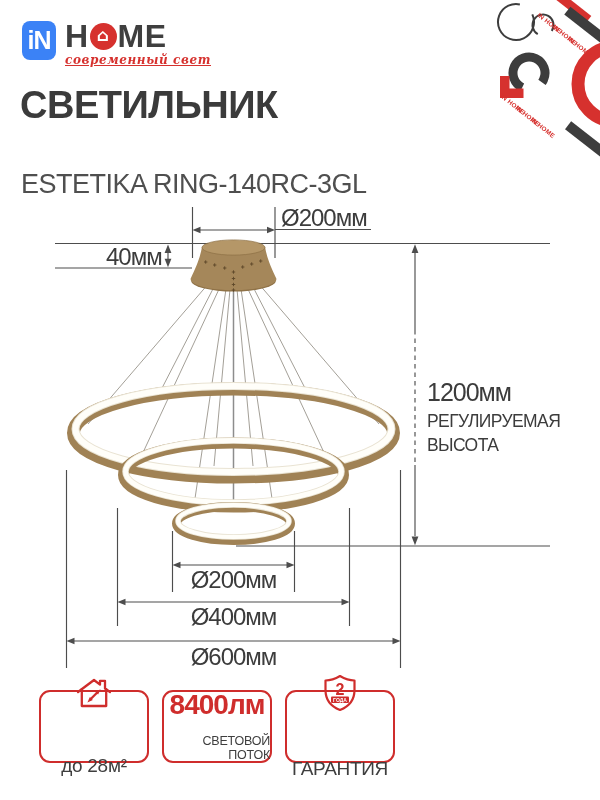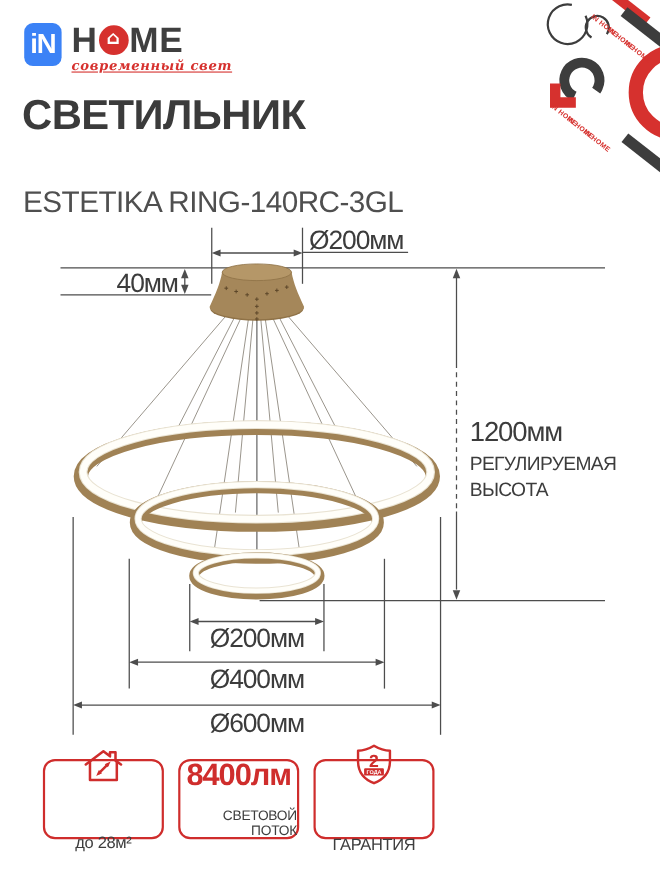--- a/index.html
+++ b/index.html
@@ -34,21 +34,21 @@
   .ring-cream{stroke:#e9e3d3;fill:none;}
   .ring-white{stroke:#fffef9;fill:none;}
   .wire{stroke:#99948b;stroke-width:0.9;}
   .wm{font-family:"Liberation Sans",sans-serif;font-size:6.3px;font-weight:700;
       fill:#d6312e;letter-spacing:0.3px;}
   
   .badges{position:absolute;left:39px;top:690px;display:flex;gap:13px;}
   .badge{width:110px;height:73px;box-sizing:border-box;background:#fff;
          border:2.5px solid #cf2d2c;border-radius:11px;
          display:flex;flex-direction:column;align-items:center;justify-content:center;gap:3px;text-align:right;}
-  .badge-label{font-size:15px;color:#3e3e3e;letter-spacing:-0.3px;margin-top:43px;}
+  .badge-label{font-size:19px;color:#3e3e3e;letter-spacing:-0.3px;margin-top:43px;}
   .badge-label-sm{font-size:12.5px;letter-spacing:-0.2px;margin-top:12px;}
   .badge-value{font-size:28px;font-weight:800;color:#cf2d2c;line-height:1;letter-spacing:-1px;}
   .badge-ico{flex:none;}
 </style>
 </head>
 <body>
 
 <div class="page">
 
   <div class="logo">

